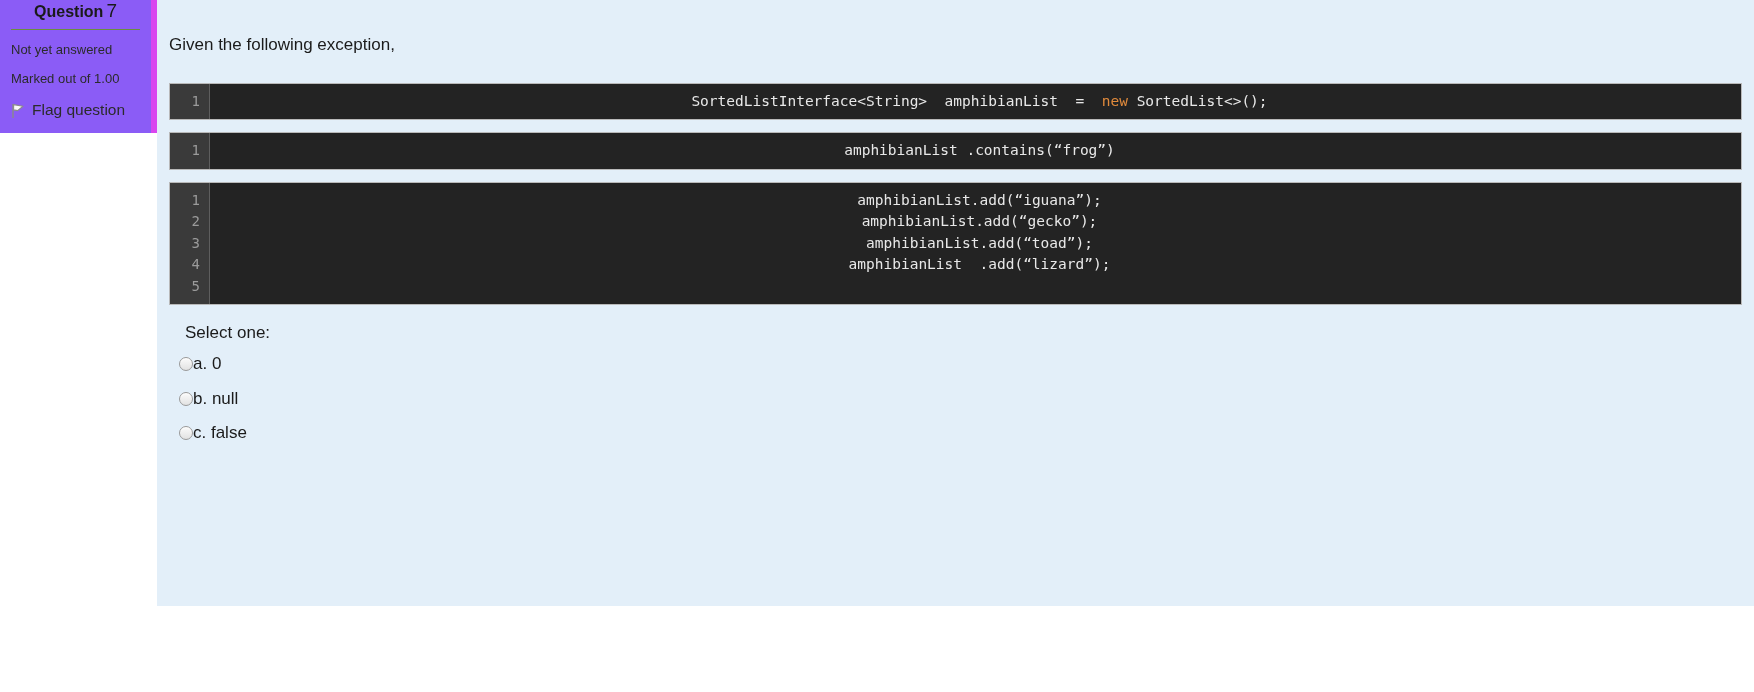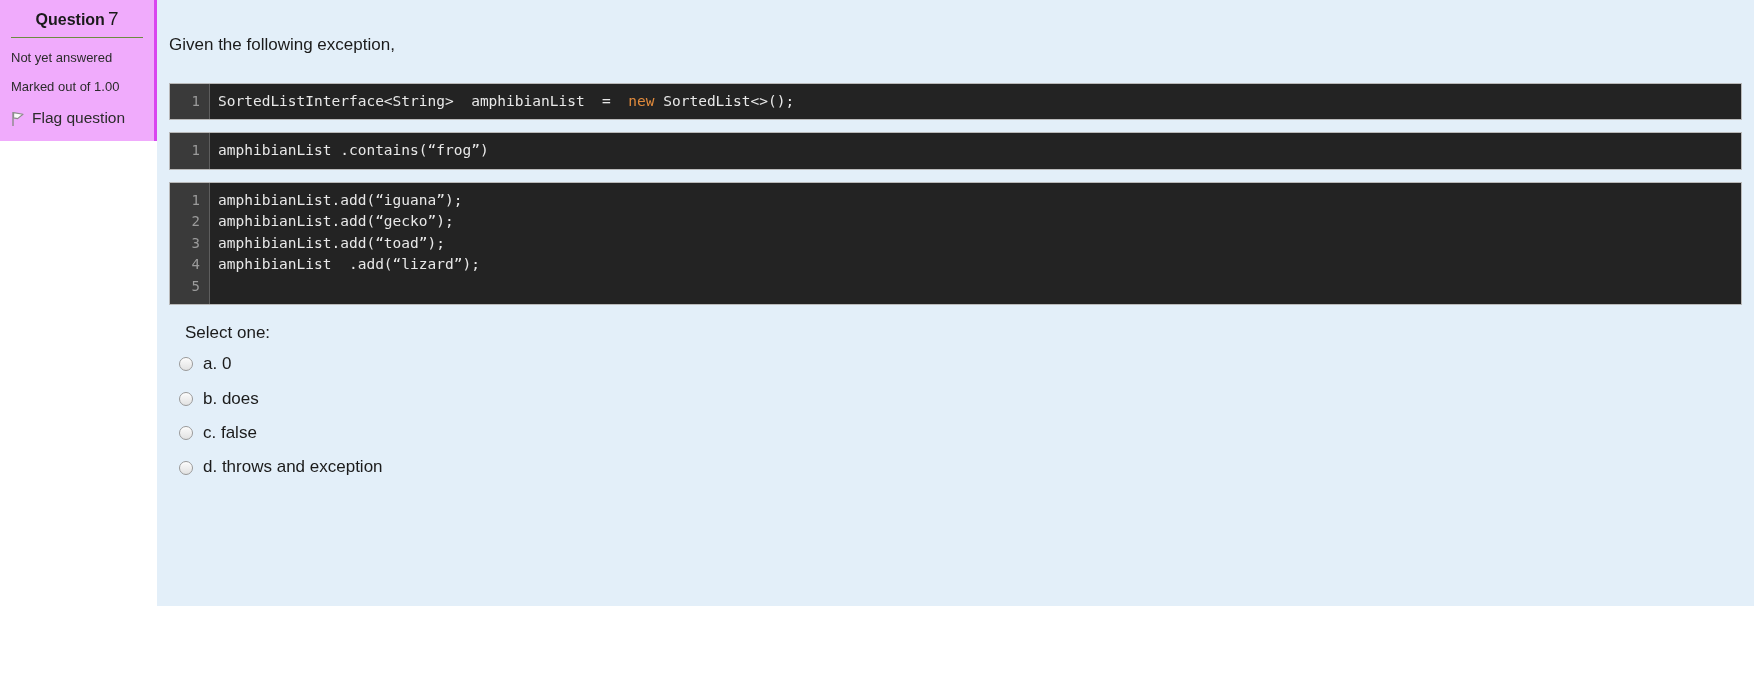--- a/index.html
+++ b/index.html
@@ -16,24 +16,24 @@
     background: #ffffff;
     overflow: hidden;
     display: flex;
     align-items: flex-start;
   }
 
   
   .qinfo {
     width: 157px;
     min-width: 157px;
-    background: #f0abfc;
+    background: #8b5cf6;
     box-sizing: border-box;
-    padding: 8px 11px 14px 11px;
-    border-right: 3px solid #d946ef;
+    padding: 0 11px 14px 11px;
+    border-right: 6px solid #d946ef;
     align-self: flex-start;
   }
   .qinfo-header {
     font-size: 17px;
     color: #1a1a1a;
     padding-bottom: 7px;
     border-bottom: 1px solid #6b8e3e;
     text-align: center;
     white-space: nowrap;
   }
@@ -109,34 +109,34 @@
   }
   .codelines {
     flex: 1;
     color: #e8e8e8;
     font-family: "DejaVu Sans Mono", monospace;
     font-size: 14.5px;
     line-height: 21.5px;
     padding: 7px 0 6px 8px;
     white-space: pre;
     overflow-x: hidden;
+    text-align: center;
   }
   .kw { color: #e08a3c; }
 
   
   .select-one {
     font-size: 17px;
     color: #1b1b1b;
     margin: 18px 0 4px 16px;
   }
   .answers { margin: 0; padding: 0; list-style: none; }
   .answer-row {
     display: flex;
     align-items: center;
-    gap: 10px;
     padding: 7px 0 7px 10px;
     font-size: 17px;
     color: #1b1b1b;
     cursor: pointer;
   }
   .radio {
     width: 12px;
     height: 12px;
     border-radius: 50%;
     border: 1px solid #9a9a9a;
@@ -201,26 +201,22 @@
 
     <div class="select-one">Select one:</div>
 
     <ul class="answers">
         <li class="answer-row">
           <span class="radio"></span>
           <span class="answer-label">a. 0</span>
         </li>
         <li class="answer-row">
           <span class="radio"></span>
-          <span class="answer-label">b. does</span>
+          <span class="answer-label">b. null</span>
         </li>
         <li class="answer-row">
           <span class="radio"></span>
           <span class="answer-label">c. false</span>
         </li>
-        <li class="answer-row">
-          <span class="radio"></span>
-          <span class="answer-label">d. throws and exception</span>
-        </li>
       </ul>
 
   </section>
 </div>
 
 </body></html>

